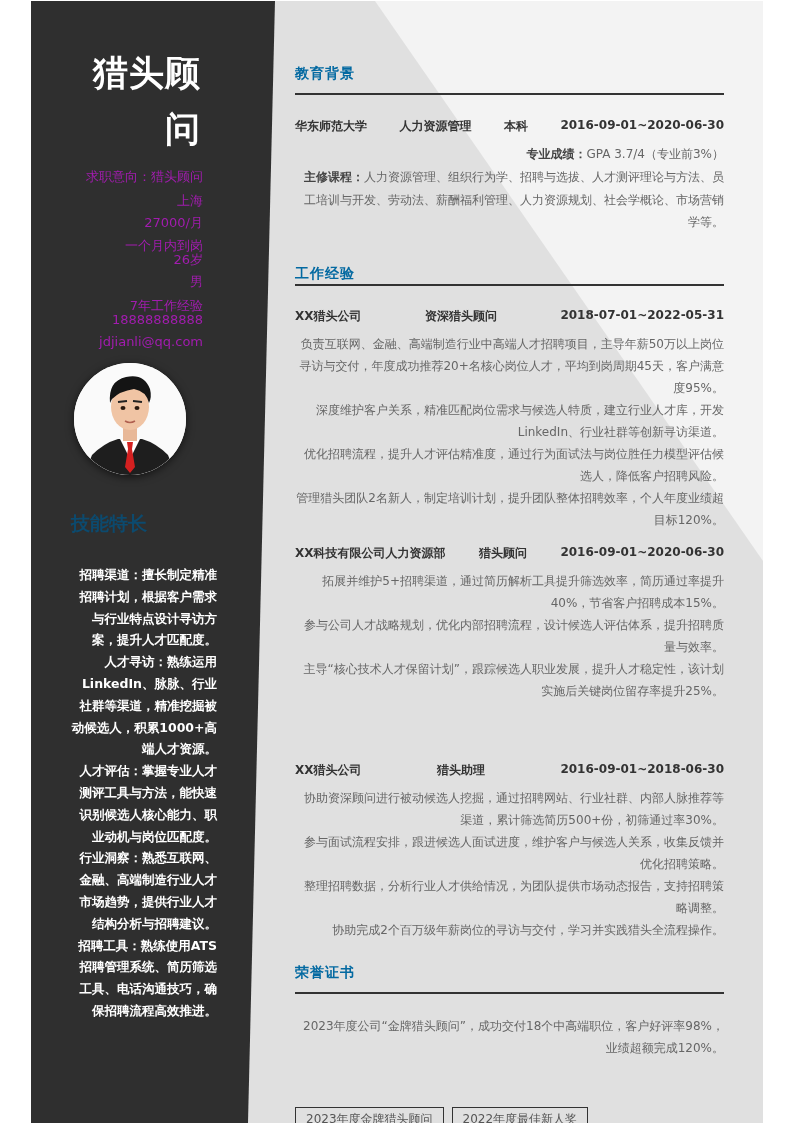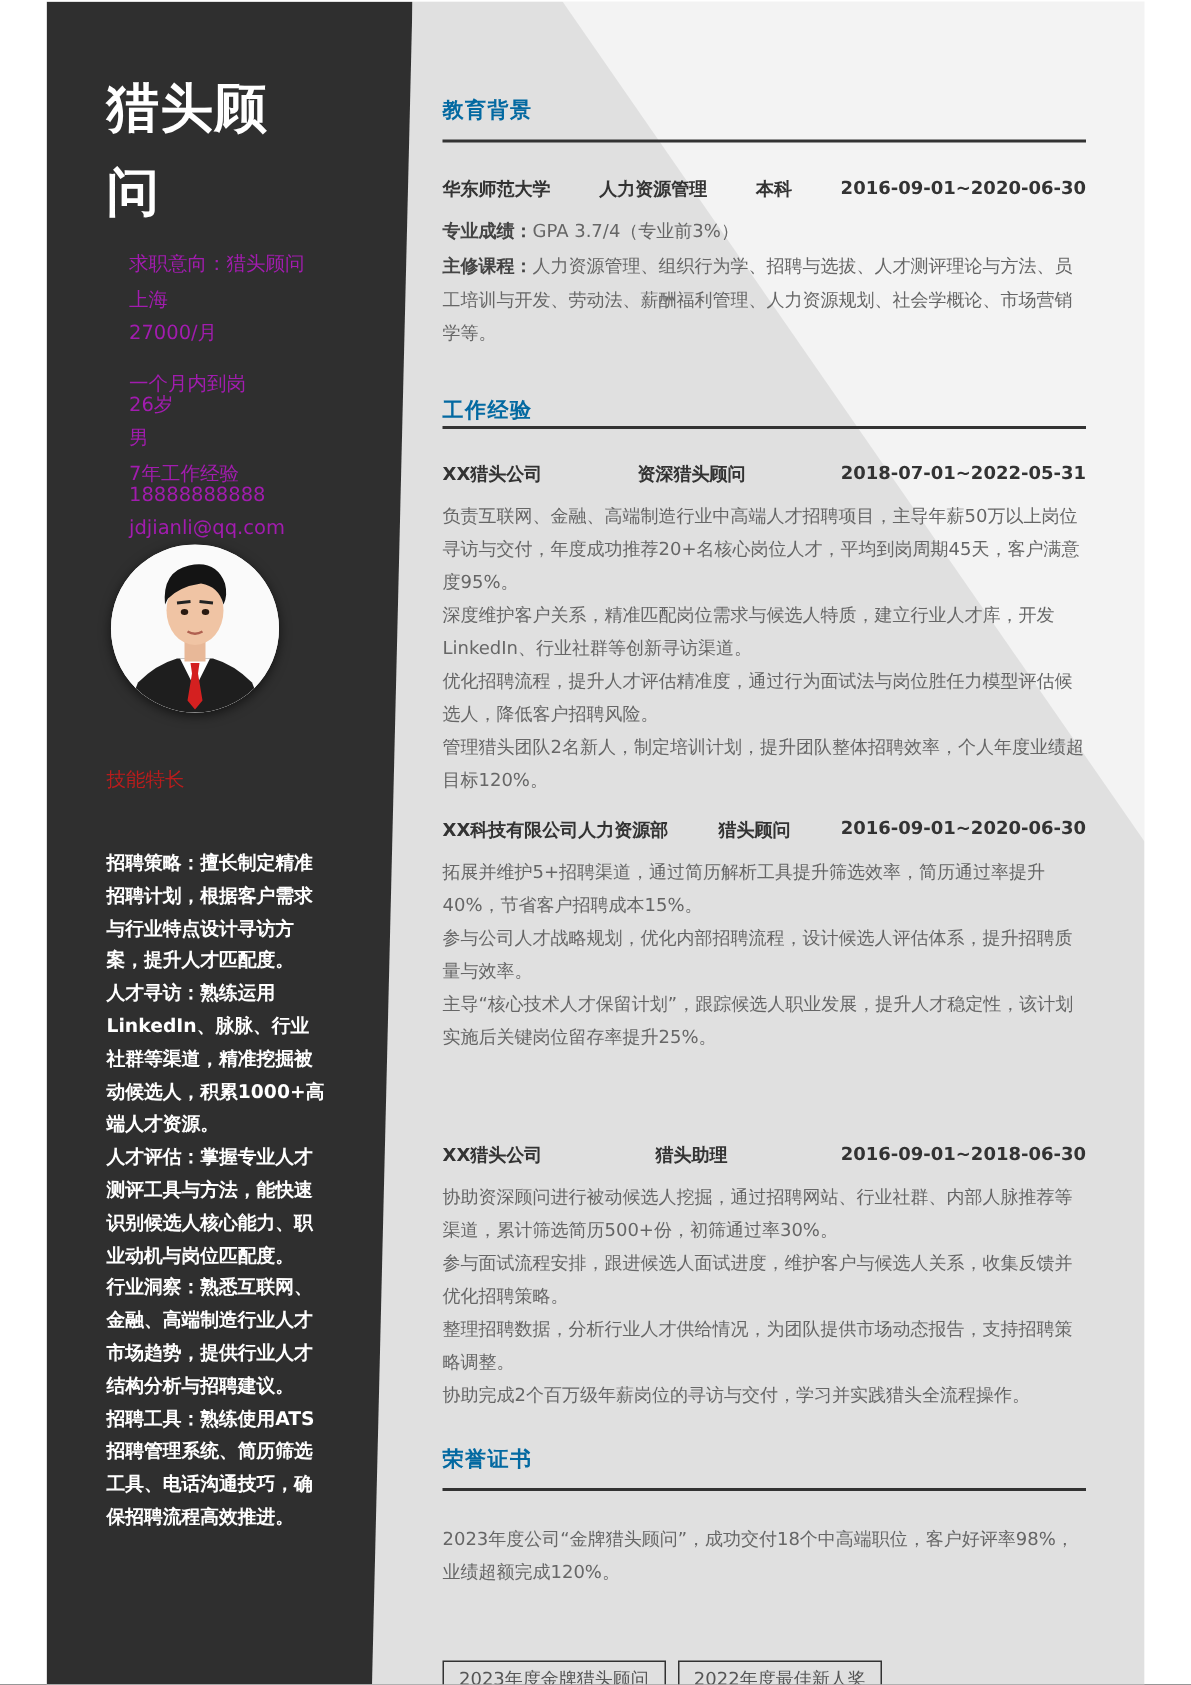--- a/index.html
+++ b/index.html
@@ -4,21 +4,21 @@
 <style>
   html, body { margin: 0; padding: 0; }
   body {
     width: 794px; height: 1123px; overflow: hidden;
     background: #ffffff;
     font-family: "DejaVu Sans", "Liberation Sans", sans-serif;
     position: relative;
   }
   .page {
     position: absolute; left: 31px; top: 1px; width: 732px; height: 1122px;
-    background: #f3f3f3; overflow: hidden;
+    background: #f3f3f3; overflow: hidden; text-align: right;
   }
   .bg-shape {
     position: absolute; inset: 0;
     background: #e0e0e0;
     clip-path: polygon(244px 0, 344px 0, 732px 560px, 732px 1122px, 217px 1122px);
   }
   .sidebar-bg {
     position: absolute; inset: 0;
     background: #2f2f2f;
     clip-path: polygon(0 0, 244px 0, 217px 1122px, 0 1122px);
@@ -36,21 +36,21 @@
     font-size: 13px; color: #a21caf;
   }
   .info div { line-height: 16px; }
   .avatar {
     position: absolute; left: 43px; top: 362px; width: 112px; height: 112px;
     border-radius: 50%; background: #fafafa; overflow: hidden;
     box-shadow: 0 2px 8px rgba(0,0,0,0.6);
   }
   .skills-title {
     position: absolute; left: 40px; top: 510px;
-    font-size: 13px; font-weight: normal; color: #b91c1c;
+    font-size: 19px; font-weight: bold; color: #0c4a6e;
   }
   .skills {
     position: absolute; left: 40px; top: 563px; width: 146px;
     font-size: 12.5px; line-height: 21.8px; color: #ffffff;
   }
   .skills b { font-weight: bold; }
   .main { position: absolute; left: 264px; top: 0; width: 429px; }
   .sec-title {
     position: absolute; left: 0; font-size: 14px; font-weight: bold; color: #0369a1;
     letter-spacing: 1px;
@@ -76,21 +76,21 @@
 <div class="page">
   <div class="bg-shape"></div>
   <div class="sidebar-bg"></div>
 
   <div class="sidebar">
     <div class="name">猎头顾问</div>
     <div class="info">
       <div style="height:24px">求职意向：猎头顾问</div>
       <div style="height:22px">上海</div>
       <div style="height:22px">27000/月</div>
-      <div style="height:14px;margin-top:12px">一个月内到岗</div>
+      <div style="height:14px;margin-top:1px">一个月内到岗</div>
       <div style="height:22px">26岁</div>
       <div style="height:22px">男</div>
       <div style="height:14px;margin-top:2px">7年工作经验</div>
       <div style="height:22px">18888888888</div>
       <div style="height:22px">jdjianli@qq.com</div>
     </div>
 
     <div class="avatar">
       <svg width="112" height="112" viewBox="0 0 112 112">
         <rect width="112" height="112" fill="#fafafa"></rect>
@@ -102,21 +102,21 @@
         <path d="M36 40 Q34 18 52 14 Q70 10 76 26 Q78 34 75 40 Q72 28 60 26 Q46 28 38 36 Z" fill="#141414"></path>
         <ellipse cx="49" cy="45" rx="2.5" ry="2" fill="#2a1a10"></ellipse>
         <ellipse cx="63" cy="45" rx="2.5" ry="2" fill="#2a1a10"></ellipse>
         <path d="M44 39 L53 38 M59 38 L68 39" stroke="#222" stroke-width="2"></path>
         <path d="M51 58 Q56 61 61 58" stroke="#b06050" stroke-width="1.5" fill="none"></path>
       </svg>
     </div>
 
     <div class="skills-title">技能特长</div>
     <div class="skills">
-      <div><b>招聘策略：</b><b>擅长制定精准招聘计划，根据客户需求与行业特点设计寻访方案，提升人才匹配度。</b></div>
+      <div><b>招聘渠道：</b><b>擅长制定精准招聘计划，根据客户需求与行业特点设计寻访方案，提升人才匹配度。</b></div>
       <div><b>人才寻访：</b><b>熟练运用LinkedIn、脉脉、行业社群等渠道，精准挖掘被动候选人，积累1000+高端人才资源。</b></div>
       <div><b>人才评估：</b><b>掌握专业人才测评工具与方法，能快速识别候选人核心能力、职业动机与岗位匹配度。</b></div>
       <div><b>行业洞察：</b><b>熟悉互联网、金融、高端制造行业人才市场趋势，提供行业人才结构分析与招聘建议。</b></div>
       <div><b>招聘工具：</b><b>熟练使用ATS招聘管理系统、简历筛选工具、电话沟通技巧，确保招聘流程高效推进。</b></div>
     </div>
   </div>
 
   <div class="main">
 
     <div class="sec-title" style="top:64px">教育背景</div>

